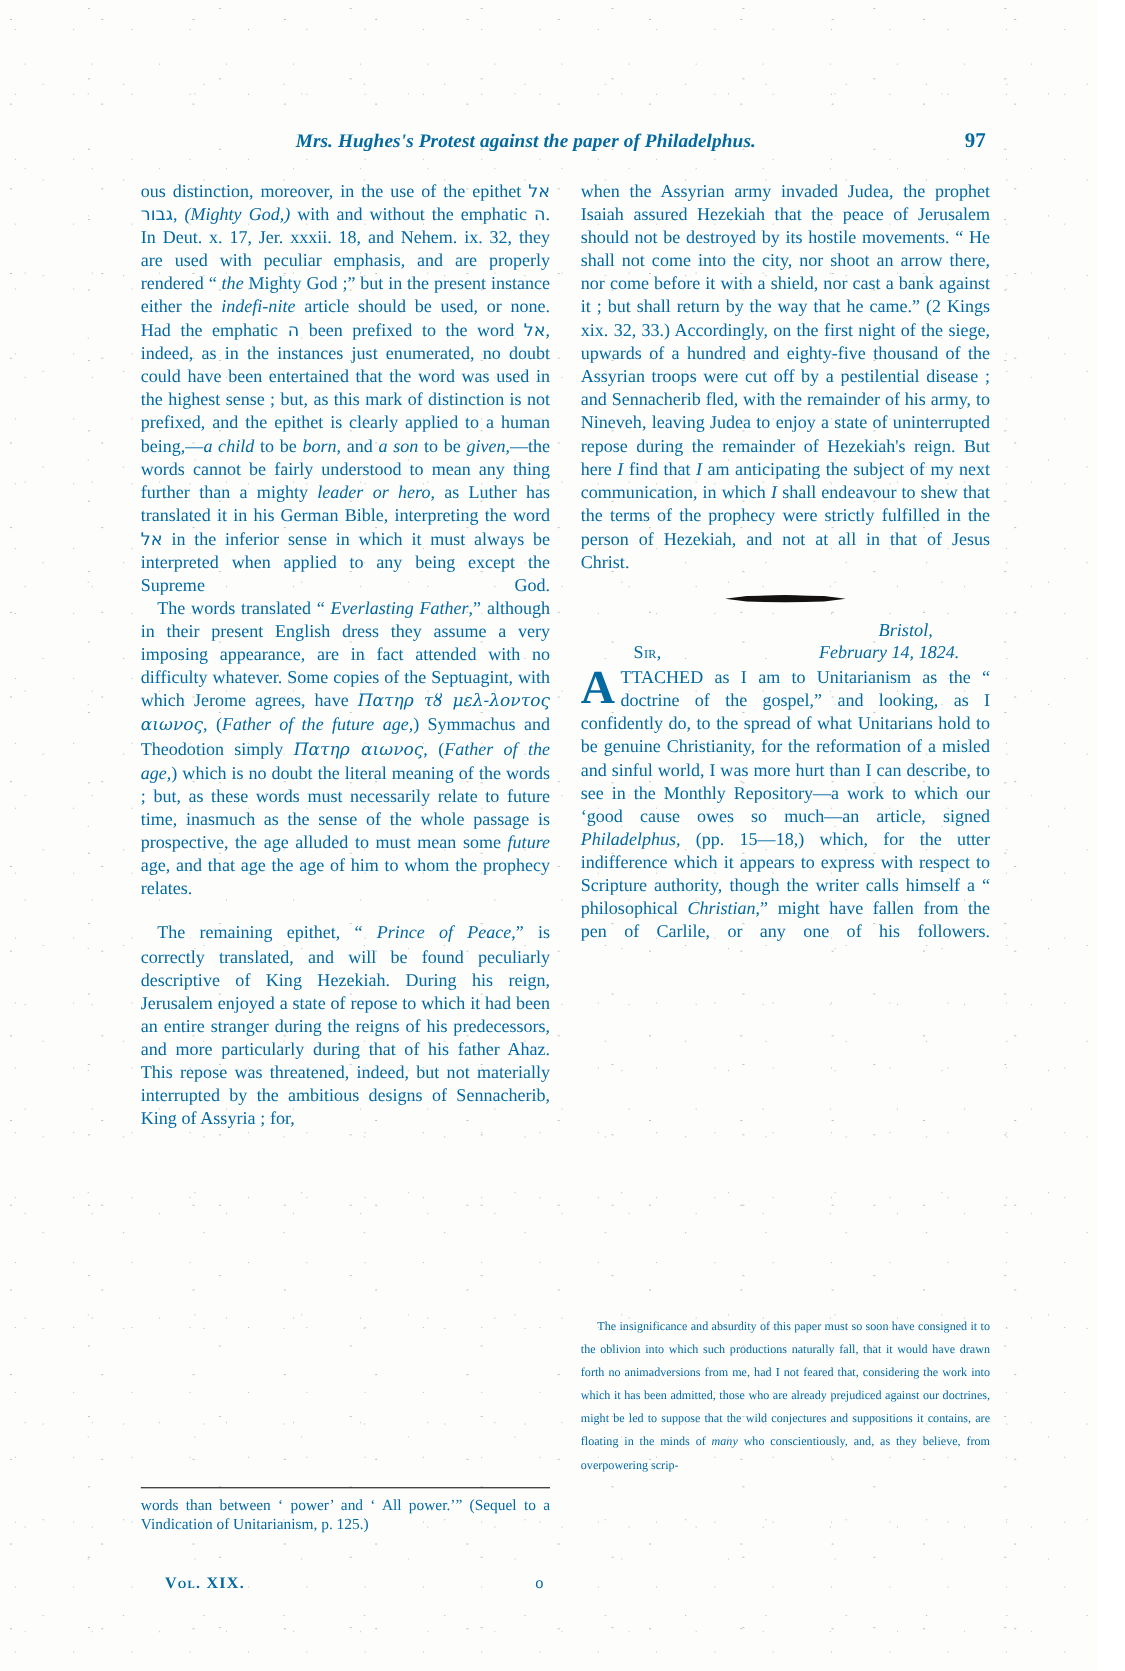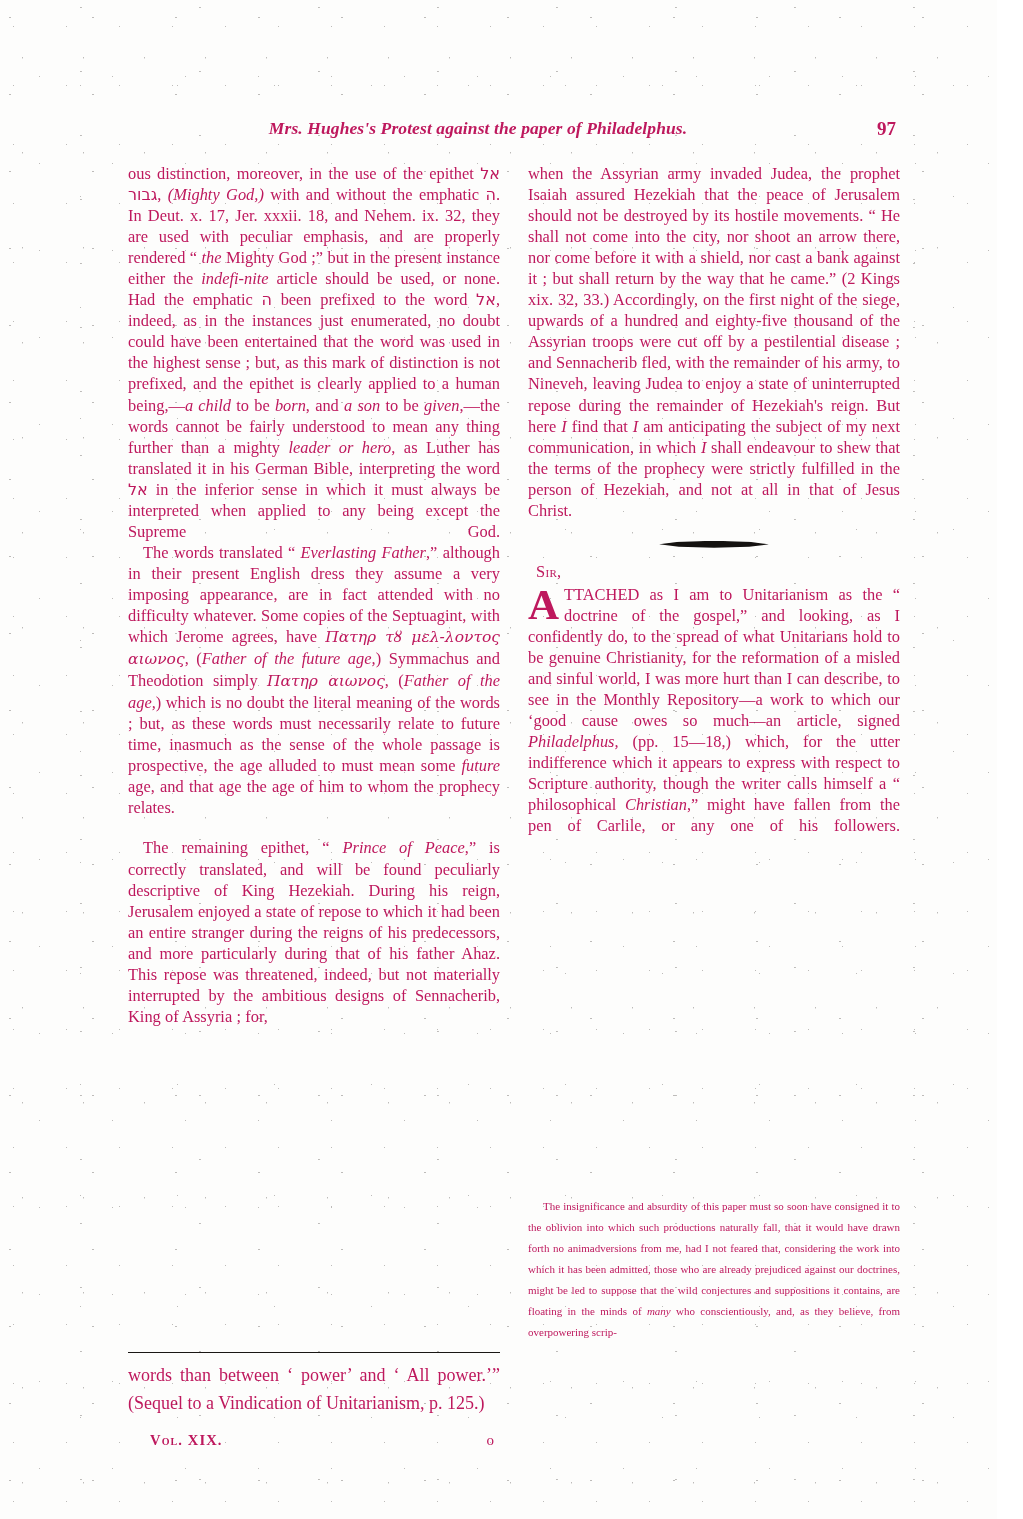--- a/index.html
+++ b/index.html
@@ -7,21 +7,21 @@
     padding: 0;
     background: #ffffff;
   }
   .page {
     position: relative;
     width: 997px;
     height: 1519px;
     background: #fdfdfc;
     overflow: hidden;
     font-family: "Liberation Serif", "DejaVu Serif", serif;
-    color: #be185d;
+    color: #0369a1;
   }
 
   
   .running-head {
     position: absolute;
     left: 128px;
     top: 118px;
     width: 768px;
     height: 26px;
   }
@@ -117,20 +117,21 @@
     text-align: right;
     font-style: italic;
     font-size: 16.6px;
     padding-right: 52px;
     line-height: 21px;
   }
   .salutation-row {
     position: relative;
     height: 22px;
     font-size: 16.4px;
+    margin-left: 40px;
   }
   .salutation {
     position: absolute;
     left: 8px;
     top: 0;
     font-variant: small-caps;
     letter-spacing: 0.3px;
   }
   .dateline2 {
     position: absolute;
@@ -166,22 +167,22 @@
     top: 1352px;
     width: 372px;
     height: 0;
     border-top: 1.3px solid #1a1714;
   }
   .footnote {
     position: absolute;
     left: 128px;
     top: 1361px;
     width: 372px;
-    font-size: 18px;
-    line-height: 28px;
+    font-size: 14px;
+    line-height: 17px;
     text-align: justify;
     text-align-last: left;
   }
   .volume-line {
     position: absolute;
     left: 128px;
     top: 1432px;
     width: 372px;
     height: 20px;
     font-size: 14.6px;
@@ -250,23 +251,25 @@
       <p class="indent lastline"><span>The remaining epithet, “ </span><i>Prince of Peace</i><span>,” is correctly translated, and will be found peculiarly descriptive of King Hezekiah. During his reign, Jerusalem enjoyed a state of repose to which it had been an entire stranger during the reigns of his predecessors, and more particularly during that of his father Ahaz. This repose was threatened, indeed, but not materially interrupted by the ambitious designs of Sennacherib, King of Assyria ; for,</span></p>
     </div>
 
     <div class="col col-right">
 
       <p><span>when the Assyrian army invaded Judea, the prophet Isaiah assured Hezekiah that the peace of Jerusalem should not be destroyed by its hostile movements. “ He shall not come into the city, nor shoot an arrow there, nor come before it with a shield, nor cast a bank against it ; but shall return by the way that he came.” (2 Kings xix. 32, 33.) Accordingly, on the first night of the siege, upwards of a hundred and eighty-five thousand of the Assyrian troops were cut off by a pestilential disease ; and Sennacherib fled, with the remainder of his army, to Nineveh, leaving Judea to enjoy a state of uninterrupted repose during the remainder of Hezekiah's reign. But here </span><i>I</i><span> find that </span><i>I</i><span> am anticipating the subject of my next communication, in which </span><i>I</i><span> shall endeavour to shew that the terms of the prophecy were strictly fulfilled in the person of Hezekiah, and not at all in that of Jesus Christ.</span></p>
 
 
       <div class="ornament"></div>
 
+      <div class="dateline">Bristol,</div>
 
       <div class="salutation-row">
         <span class="salutation">Sir,</span>
+        <span class="dateline2">February 14, 1824.</span>
       </div>
 
       <div class="dropcap-para"><span class="dropcap">A</span><span>TTACHED as I am to Unitarianism as the “ doctrine of the gospel,” and looking, as I confidently do, to the spread of what Unitarians hold to be genuine Christianity, for the reformation of a misled and sinful world, I was more hurt than I can describe, to see in the Monthly Repository—a work to which our ‘good cause owes so much—an article, signed </span><i>Philadelphus,</i><span> (pp. 15—18,) which, for the utter indifference which it appears to express with respect to Scripture authority, though the writer calls himself a “ philosophical </span><i>Christian</i><span>,” might have fallen from the pen of Carlile, or any one of his followers.</span></div>
     </div>
   </div>
 
   <div class="col-right-tail" style="top:1196px;">
     <p style="margin:0; text-indent:15px; text-align:justify; text-align-last:left;"><span>The insignificance and absurdity of this paper must so soon have consigned it to the oblivion into which such productions naturally fall, that it would have drawn forth no animadversions from me, had I not feared that, considering the work into which it has been admitted, those who are already prejudiced against our doctrines, might be led to suppose that the wild conjectures and suppositions it contains, are floating in the minds of </span><i>many</i><span> who conscientiously, and, as they believe, from overpowering scrip-</span></p>
   </div>
 

